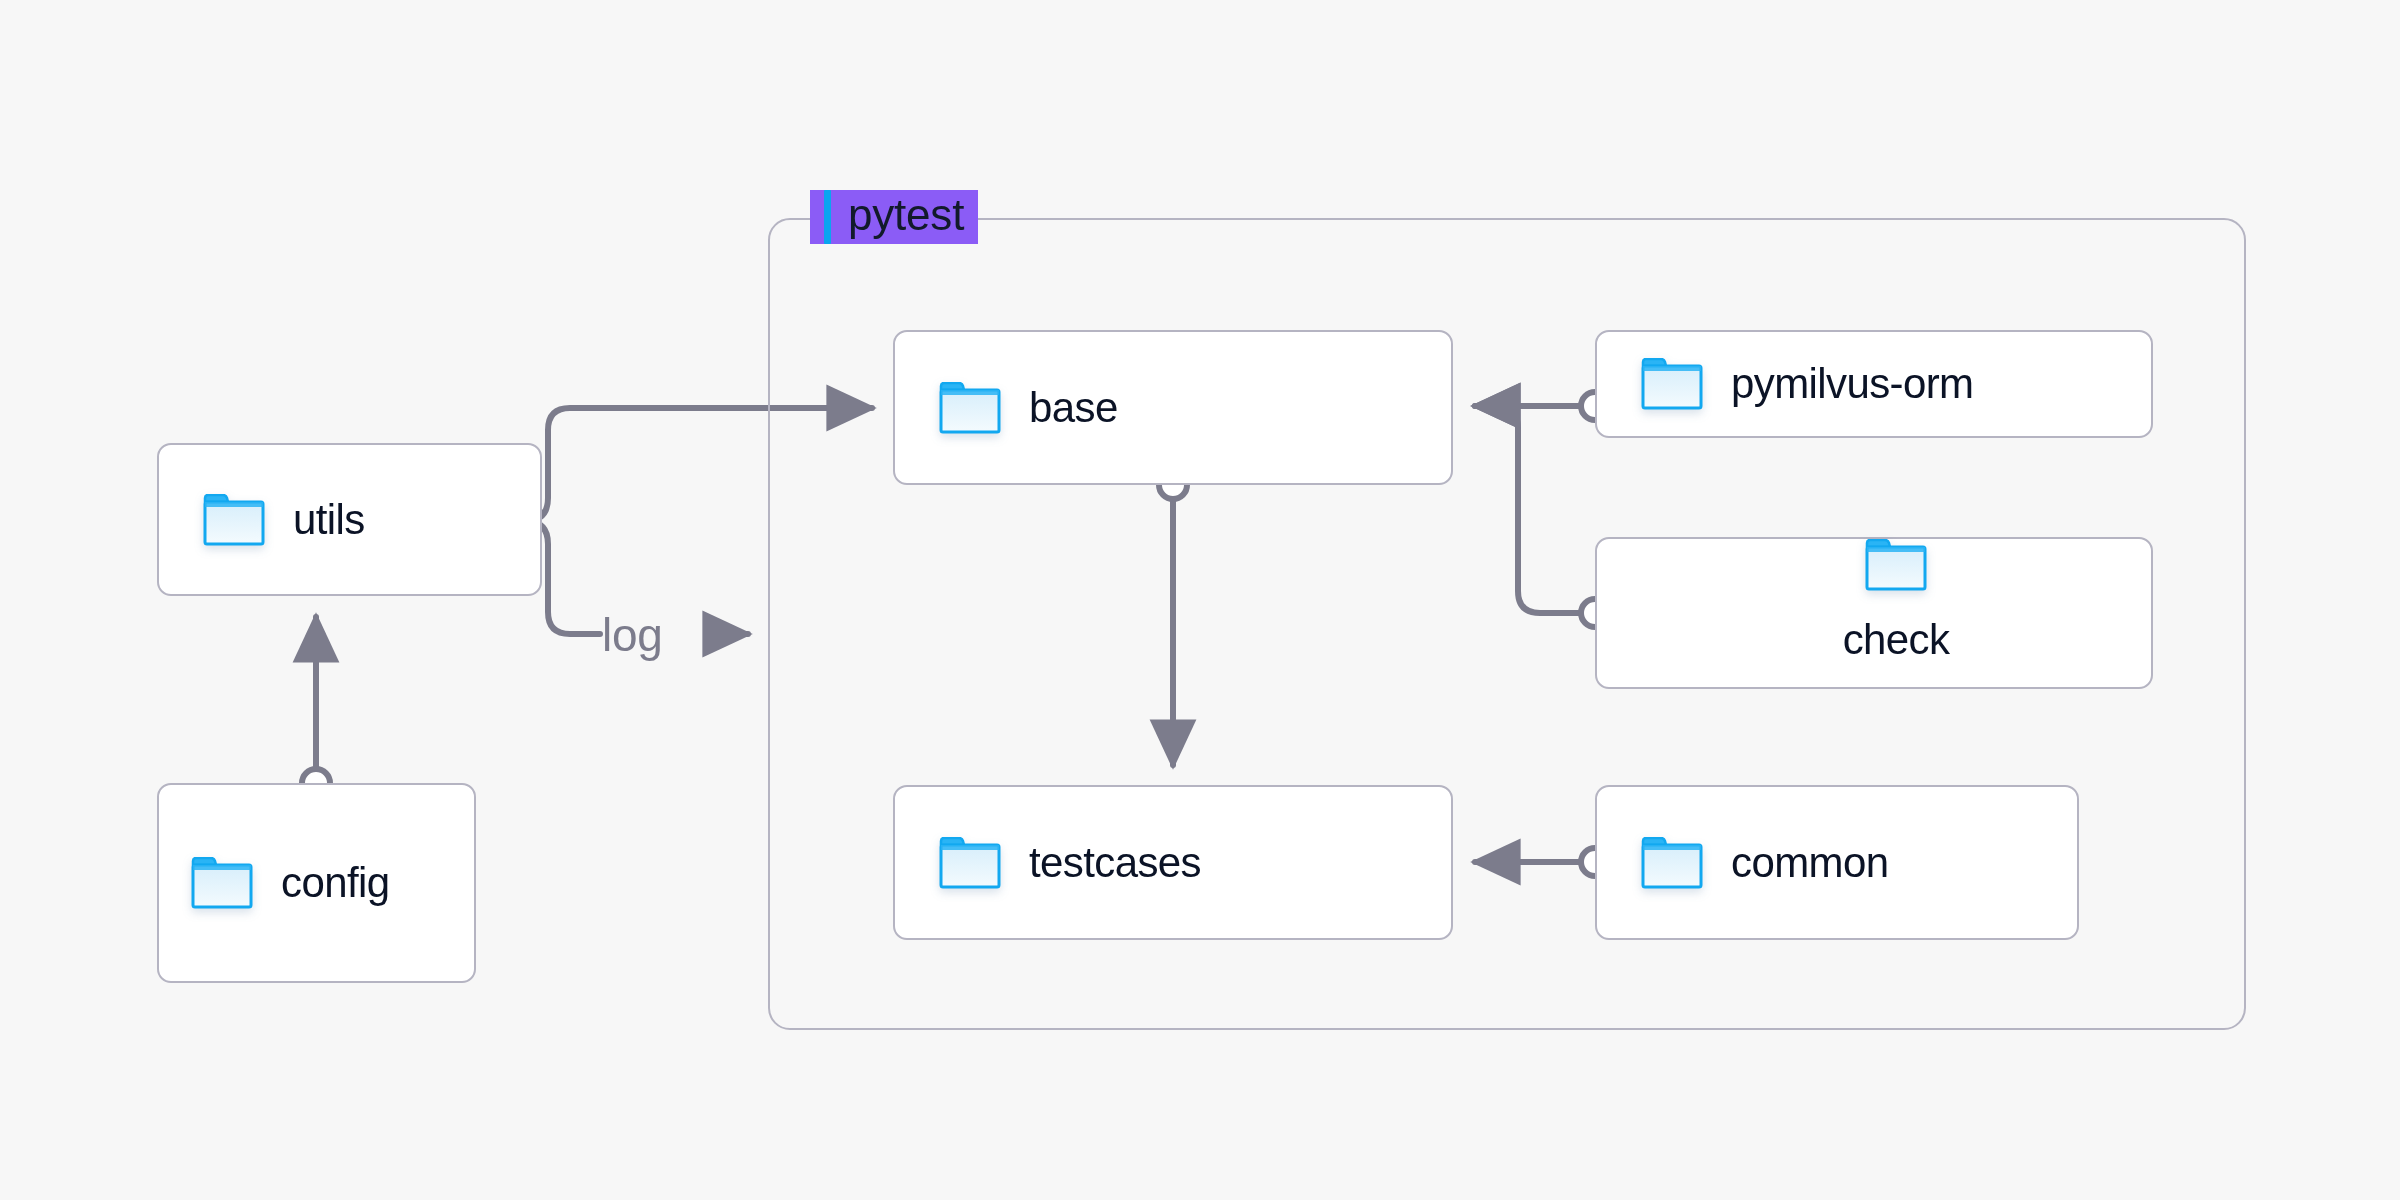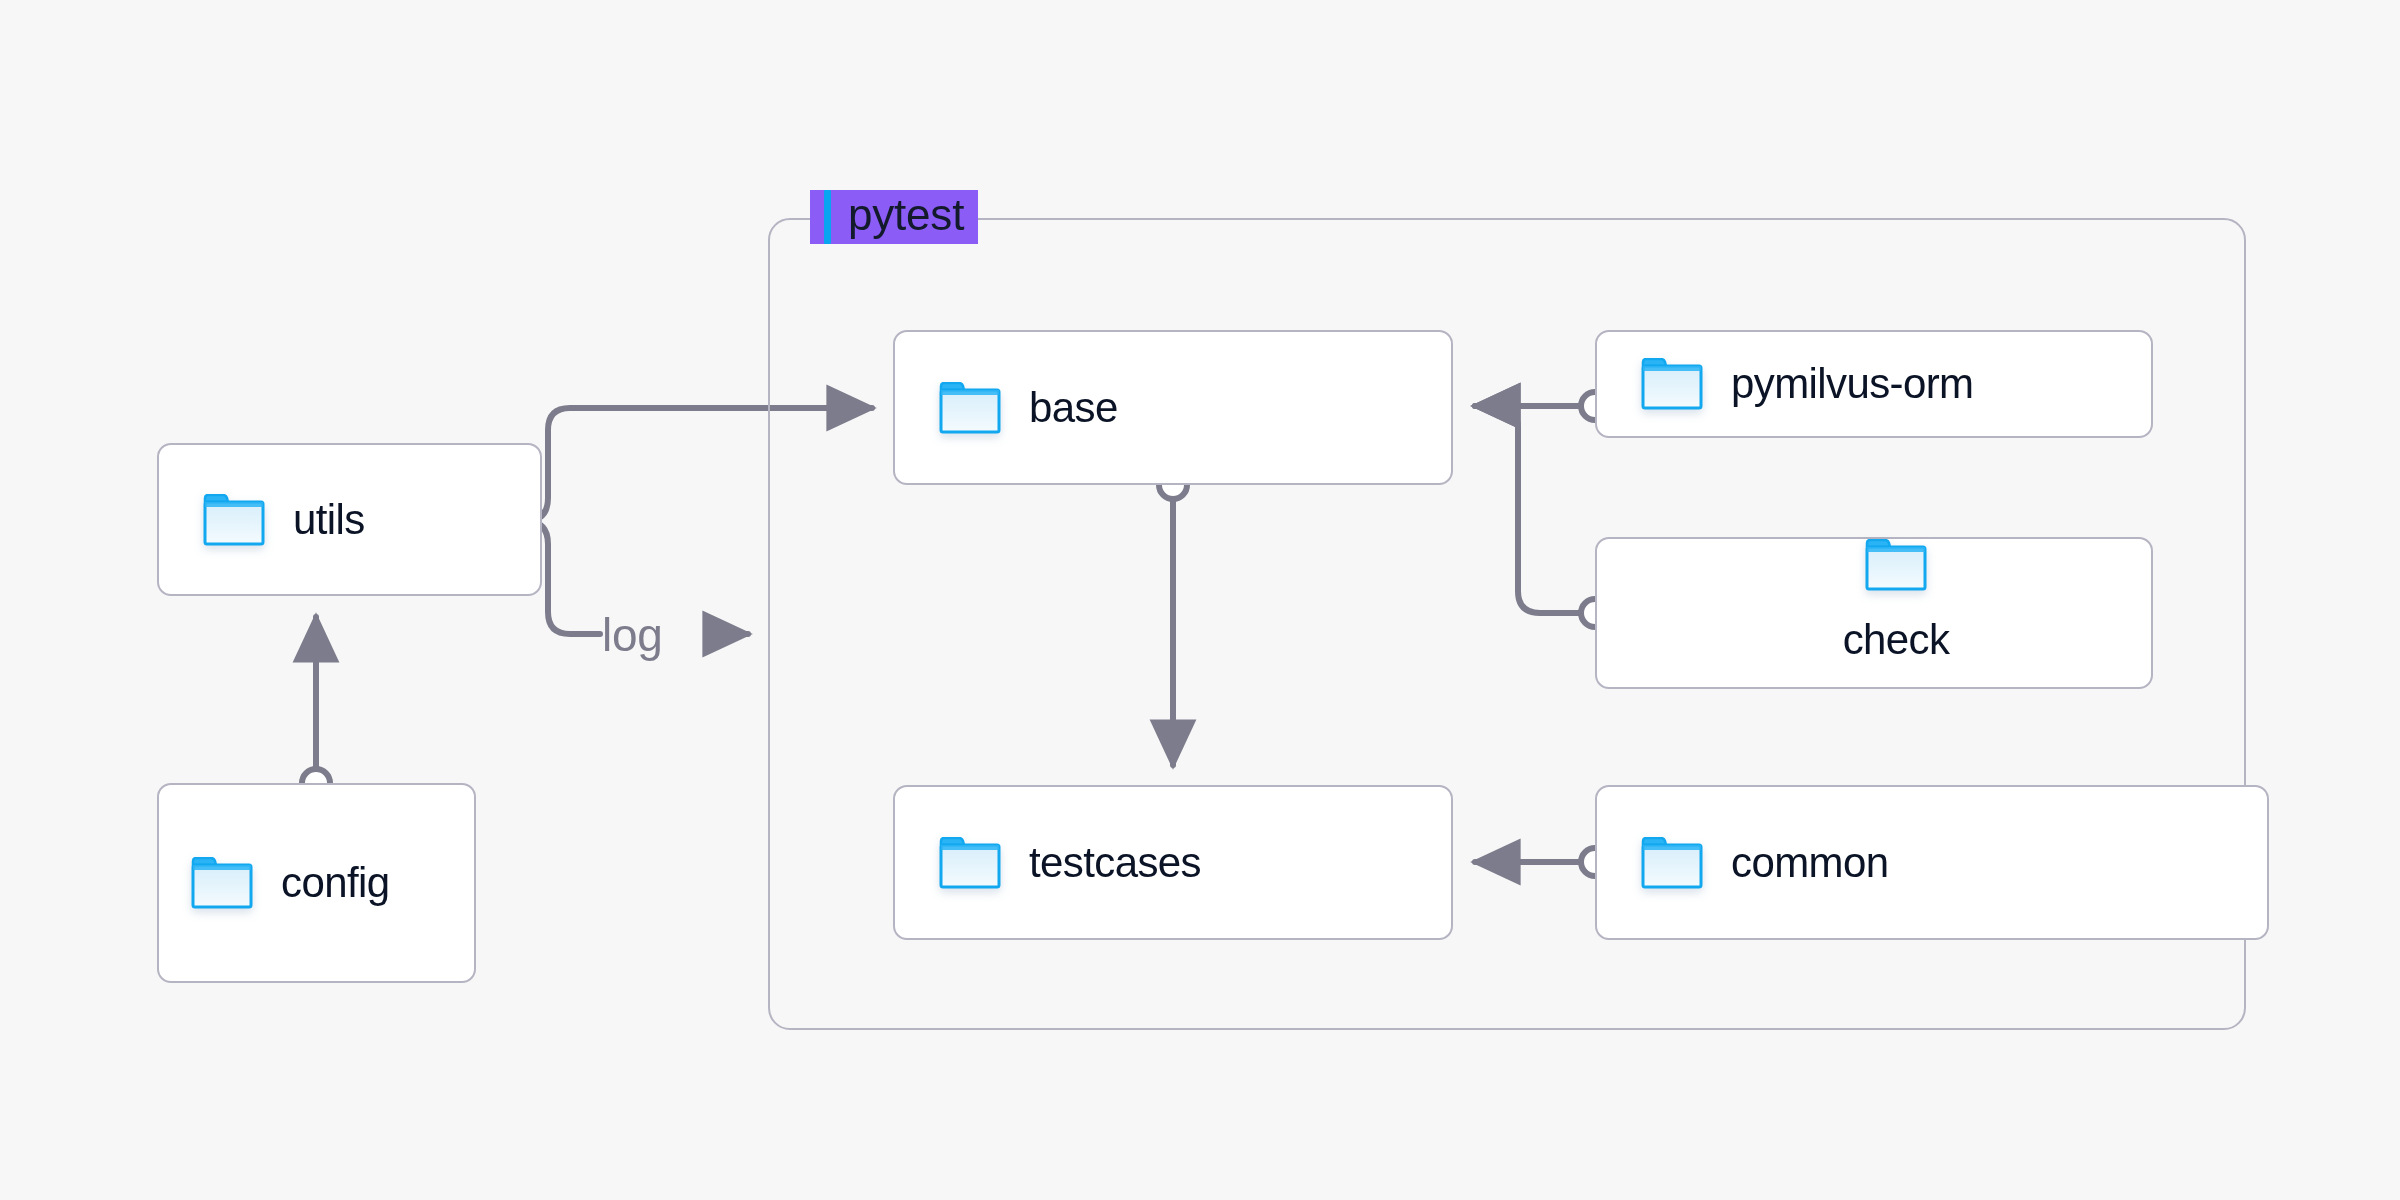--- a/index.html
+++ b/index.html
@@ -206,21 +206,21 @@
     <span class="folder-icon">
       <svg viewBox="0 0 62 52" width="62" height="52">
         <path d="M2,8 L2,4 Q2,1 5,1 L20,1 Q23,1 24,4 L25,8 Z" fill="#2ab4f5" stroke="#12a8f0" stroke-width="2.5" stroke-linejoin="round"></path>
         <rect x="2" y="8" width="58" height="42" rx="2" fill="url(#fg1)" stroke="#12a8f0" stroke-width="3"></rect>
         <path d="M2,8 L60,8 L60,13 L2,13 Z" fill="#2ab4f5" opacity="0.85"></path>
       </svg>
     </span>
     <span class="node-label">check</span>
   </div>
 
-  <div class="node" style="left:1595px; top:785px; width:674px; height:155px;">
+  <div class="node" style="left:1595px; top:785px; width:484px; height:155px;">
     <span class="folder-icon">
       <svg viewBox="0 0 62 52" width="62" height="52">
         <path d="M2,8 L2,4 Q2,1 5,1 L20,1 Q23,1 24,4 L25,8 Z" fill="#2ab4f5" stroke="#12a8f0" stroke-width="2.5" stroke-linejoin="round"></path>
         <rect x="2" y="8" width="58" height="42" rx="2" fill="url(#fg1)" stroke="#12a8f0" stroke-width="3"></rect>
         <path d="M2,8 L60,8 L60,13 L2,13 Z" fill="#2ab4f5" opacity="0.85"></path>
       </svg>
     </span>
     <span class="node-label">common</span>
   </div>
 

